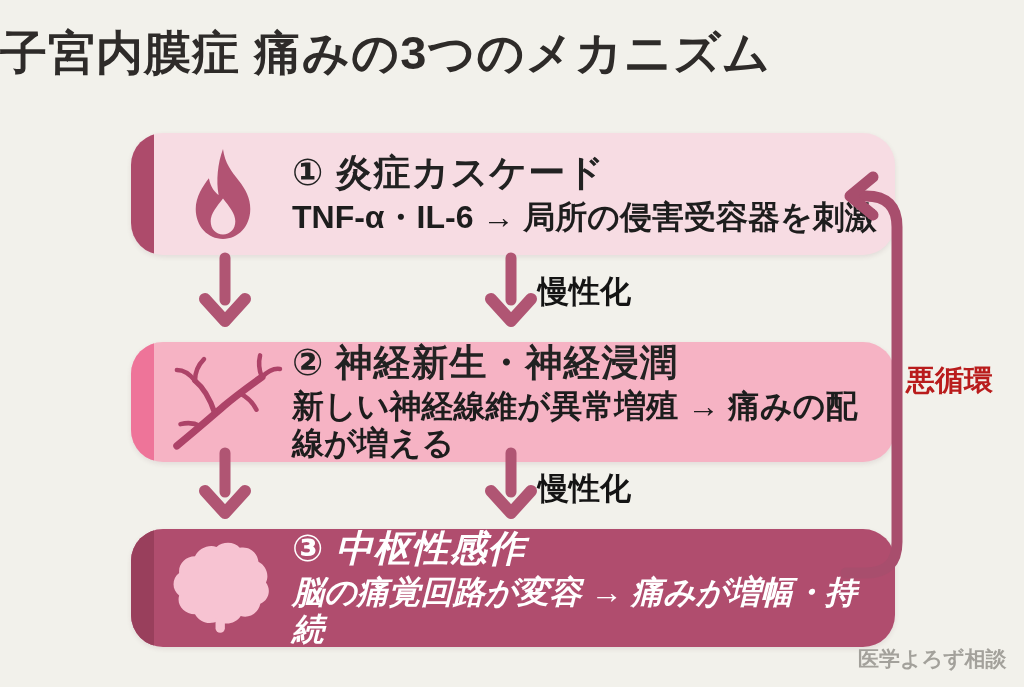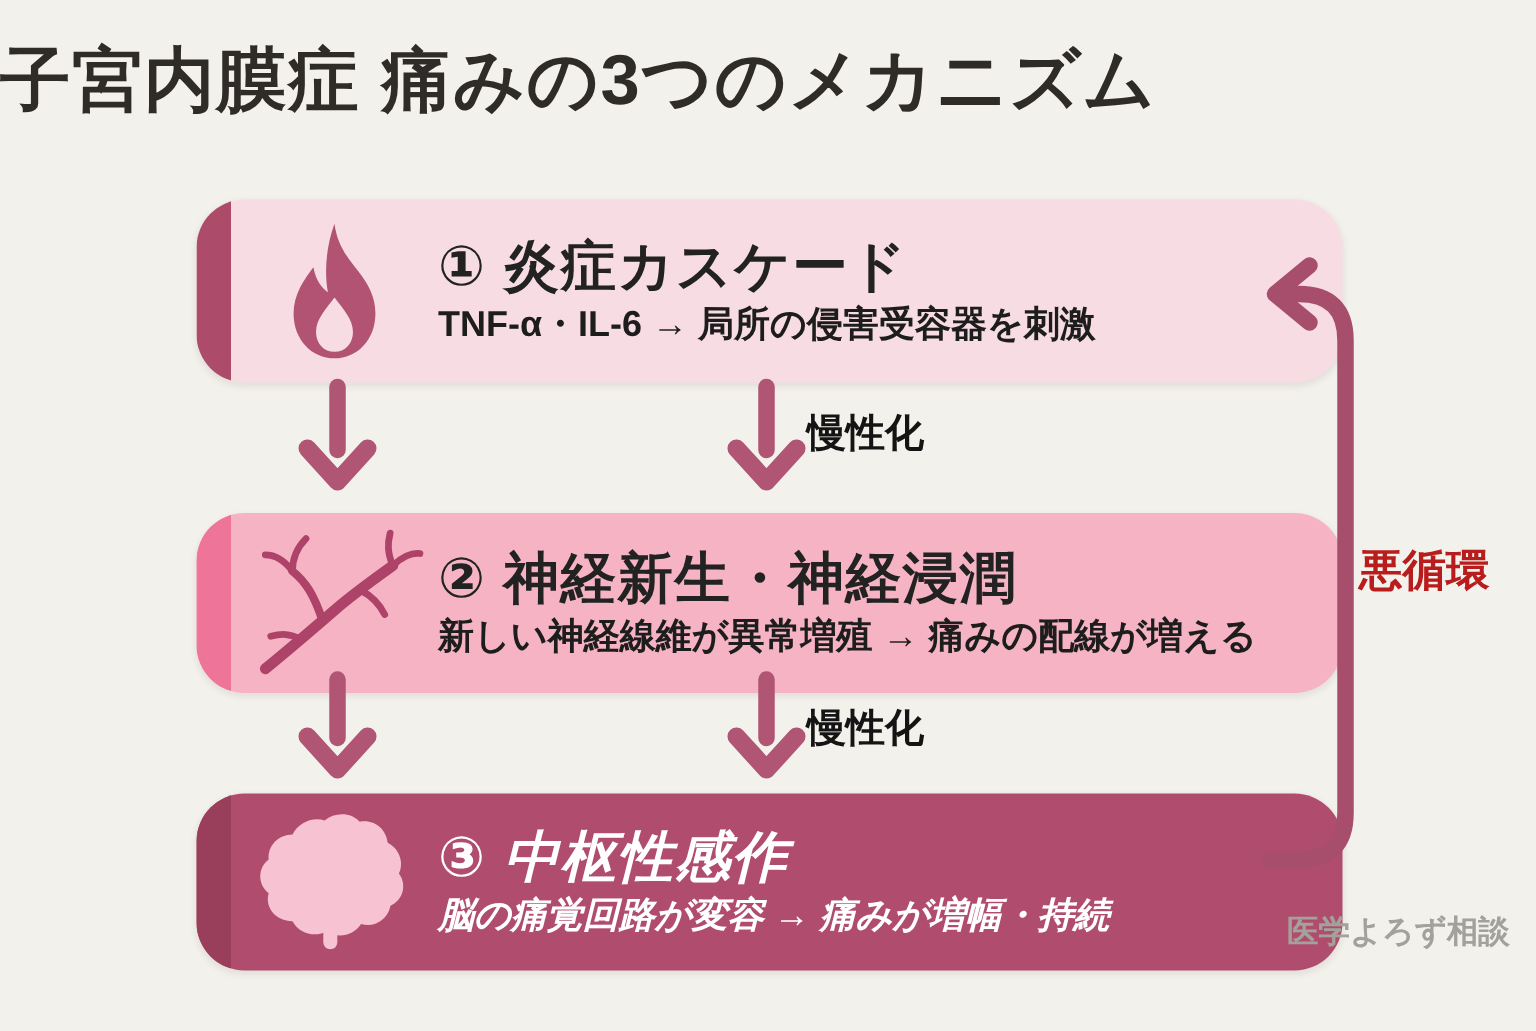--- a/index.html
+++ b/index.html
@@ -39,42 +39,42 @@
 
   .text-col{
     flex:1;display:flex;flex-direction:column;justify-content:center;
     gap:5px;padding:8px 18px 8px 0;
   }
   .box-title{
     font-size:37px;font-weight:bold;line-height:1.12;
     color:#222222;letter-spacing:1px;
   }
   .box-subtitle{
-    font-size:24px;font-weight:bold;line-height:1.15;
+    font-size:32px;font-weight:bold;line-height:1.15;
     color:#1d1d1d;
   }
   .box3 .box-title,.box3 .box-subtitle{color:#ffffff;}
 
   .overlay{
     position:absolute;left:0;top:0;width:1024px;height:687px;
     pointer-events:none;
   }
 
   .flow-label{
     position:absolute;
-    font-size:26px;font-weight:bold;color:#141414;
+    font-size:31px;font-weight:bold;color:#141414;
   }
   .label1{left:538px;top:271px;}
   .label2{left:538px;top:468px;}
   .loop-label{
     position:absolute;left:906px;top:361px;
     font-size:29px;font-weight:bold;color:#b91c1c;
   }
   .watermark{
-    position:absolute;left:858px;top:607px;
+    position:absolute;left:858px;top:645px;
     font-size:21px;font-weight:bold;color:#a3a19b;
   }
 </style>
 </head>
 <body>
 
 <div class="canvas">
 
   <h1 class="main-title">子宮内膜症 痛みの3つのメカニズム</h1>
 

